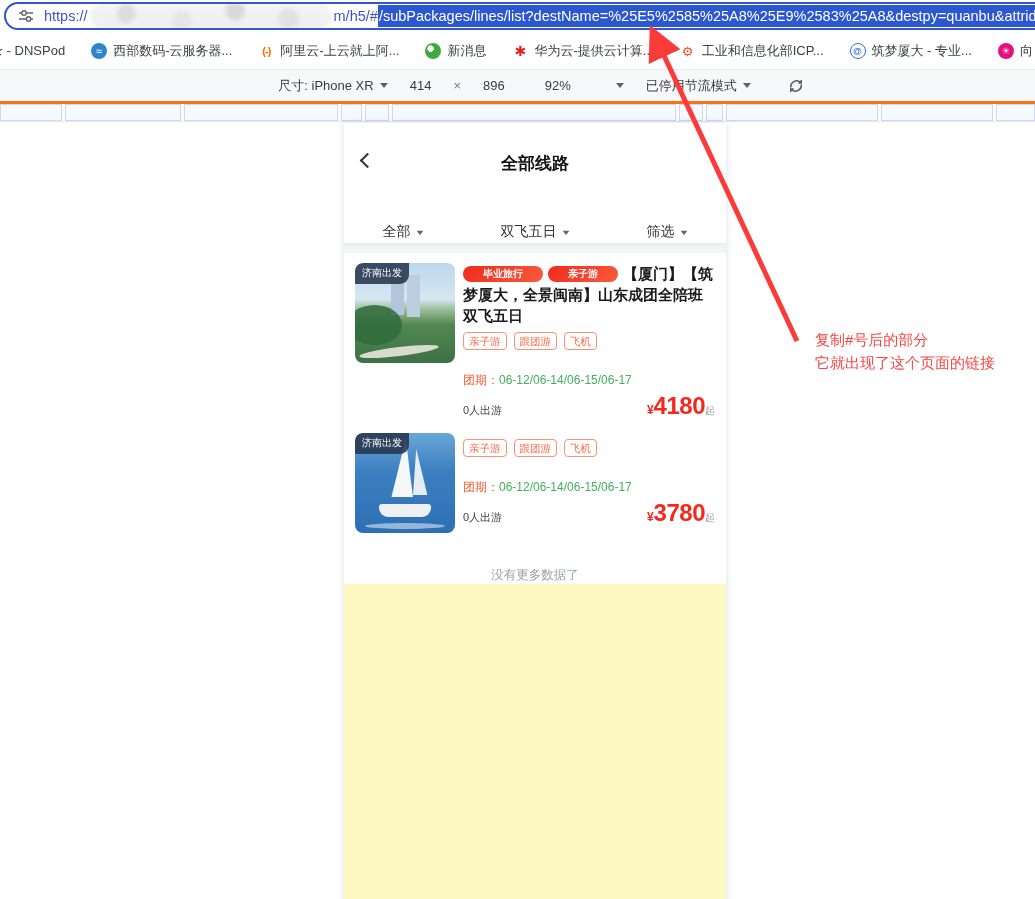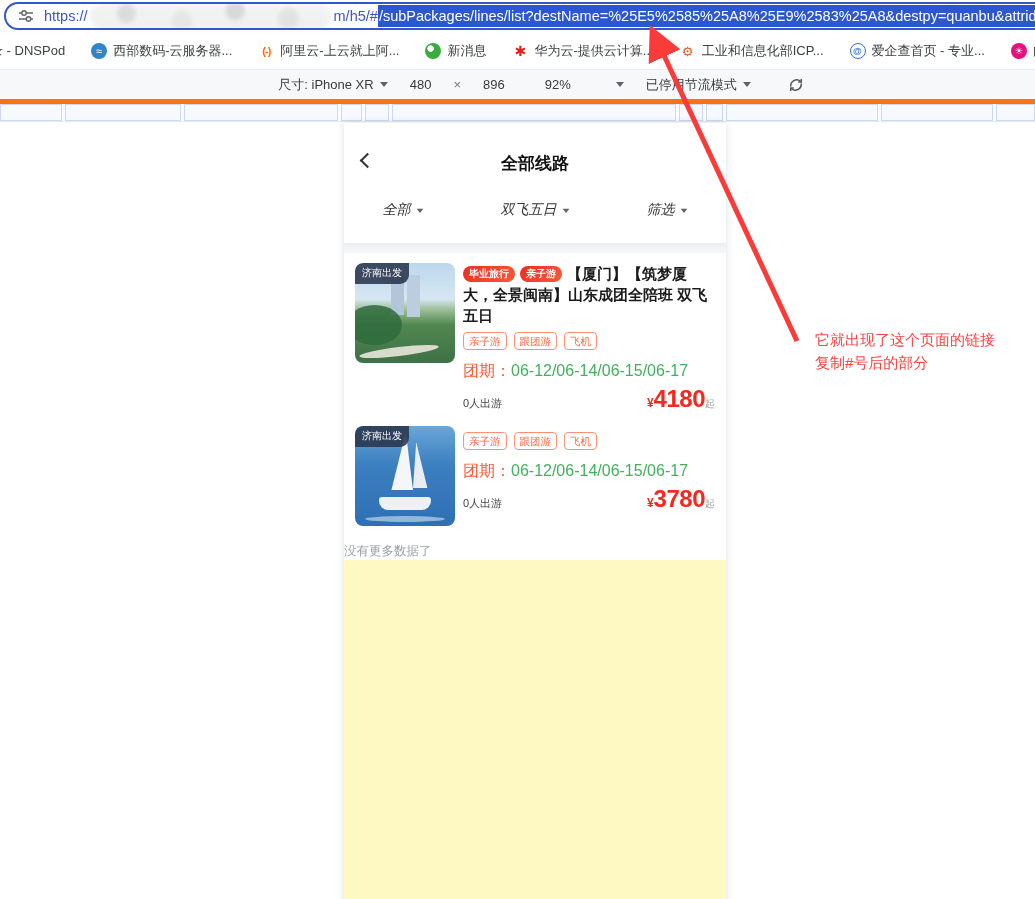--- a/index.html
+++ b/index.html
@@ -39,21 +39,21 @@
   .f-huawei::before { content:"✱"; }
   .f-miit { color:#e25822; font-size:13px; }
   .f-miit::before { content:"⚙"; }
   .f-aqc { background:#fff; border:1.5px solid #2f6fd6; color:#2f6fd6; border-radius:50%; font-weight:bold; }
   .f-aqc::before { content:"@"; font-size:9px; }
   .f-sun { background:#e6117e; border-radius:50%; color:#fff; }
   .f-sun::before { content:"☀"; font-size:9px; }
 
   
   .dev-toolbar { position:absolute; top:69px; left:0; width:1035px; height:35px; background:#f7f8fa;
-    border-top:1px solid #e8eaed; border-bottom:5px solid #f97316;
+    border-top:1px solid #e8eaed; border-bottom:3px solid #f97316;
     display:flex; align-items:center; justify-content:center; gap:22px;
     font-size:13px; color:#3a3a3a; padding-left:48px; }
   .dd { display:flex; align-items:center; gap:6px; }
   .caret-down { width:0; height:0; border:4px solid transparent; border-top:5px solid #5f6368;
     margin-top:4px; }
   .dim-sep { color:#777; }
   .rotate-icon { width:18px; height:18px; margin-left:14px; }
 
   
   .mq-strip { position:absolute; top:104px; left:0; width:1035px; height:18px; background:#fbfcff;
@@ -69,22 +69,22 @@
   .p-top { background:#fff; box-shadow:0 2px 6px rgba(0,0,0,.05); position:relative; z-index:2; }
   .p-header { height:70px; display:flex; align-items:center; justify-content:center;
     position:relative; padding-top:10px; }
   .p-title { font-size:17px; font-weight:bold; color:#111; }
   .back-chevron { position:absolute; left:18px; top:32px; width:11px; height:11px;
     border-left:2px solid #333; border-bottom:2px solid #333; transform:rotate(45deg); }
   .search-pill { margin:0 14px; height:29px; background:#f5f6f8; border-radius:15px;
     display:flex; align-items:center; padding-left:12px; gap:7px; }
   .search-pill svg { flex:none; }
   .search-ph { font-size:14px; color:#c3c7cd; }
-  .filters { display:flex; justify-content:space-around; align-items:flex-start;
-    height:42px; margin-top:8px; padding-bottom:16px;font-style:italic; }
+  .filters { display:flex; justify-content:space-around; align-items:flex-end;
+    height:42px; margin-top:8px; padding-bottom:2px; }
   .filter { display:flex; align-items:center; gap:5px; font-size:14px; color:#333; font-weight:500; }
   .filter .caret-down { border-top-color:#666; transform:scale(.85); }
   .p-gap { height:10px; background:#f4f5f6; }
 
   .list { padding-top:10px; background:#fff; }
   .card { display:flex; padding:0 11px; margin-bottom:13px; }
   .card-img { position:relative; width:100px; height:100px; border-radius:8px; overflow:hidden; flex:none; }
   .origin-badge { position:absolute; top:0; left:0; background:rgba(40,54,76,.88); color:#fff;
     font-size:10px; padding:3px 7px 4px; border-radius:8px 0 9px 0; z-index:3; }
   .img-park { background:linear-gradient(180deg,#bcd7ec 0%,#d6e7f2 36%,#9fc09b 46%,#51874f 62%,#3d7147 100%); }
@@ -100,35 +100,35 @@
   .boat-sail2 { position:absolute; left:58%; top:16%; width:16px; height:46px; background:#e8edf2;
     clip-path:polygon(0 100%,90% 100%,20% 0); }
   .boat-hull { position:absolute; left:24%; bottom:16%; width:52%; height:13px; background:#eef1f4;
     border-radius:3px 3px 9px 9px; }
   .boat-wake { position:absolute; left:10%; bottom:4%; width:80%; height:6px; background:#bcd6ea;
     border-radius:50%; opacity:.7; }
 
   .card-body { flex:1; margin-left:8px; min-width:0; }
   .card-title { font-size:15px; font-weight:bold; color:#1a1a1a; line-height:21px; }
   .tag-solid { display:inline-block; background:linear-gradient(135deg,#ef2b1e,#fb5a3a);
-    color:#fff; font-size:10px; font-weight:bold; padding:2px 6px; border-radius:8px;
+    color:#fff; font-size:10px; font-weight:bold; padding:2px 20px; border-radius:8px;
     margin-right:5px; vertical-align:2px; line-height:12px; }
   .tags-row { margin-top:6px; display:flex; gap:7px; }
   .tag-outline { border:1px solid #ff9071; color:#ff6947; font-size:10.5px; padding:1.5px 5px;
     border-radius:4px; line-height:13px; }
-  .date-row { margin-top:11px; font-size:16px; }
+  .date-row { margin-top:22px; font-size:12px; }
   .date-label { color:#fa5a32; }
   .date-vals { color:#42b05e; }
   .bottom-row { margin-top:3px; display:flex; align-items:flex-end; justify-content:space-between; }
   .travelers { font-size:11px; color:#444; padding-bottom:2px; }
   .price { color:#f5281e; white-space:nowrap; }
   .price .cur { font-size:12px; font-weight:bold; }
   .price .num { font-size:24px; font-weight:bold; letter-spacing:-.5px; }
   .price .suf { font-size:10px; color:#9a9a9a; }
-  .no-more { color:#9aa0a6; font-size:12.5px; margin-top:17px; }
+  .no-more { text-align:center; color:#9aa0a6; font-size:12.5px; margin-top:34px; }
 
   
   .annotation { position:absolute; left:815px; top:328px; color:#fb4343; font-size:15px;
     line-height:23px; font-weight:500; z-index:20; }
   .arrow-svg { position:absolute; top:0; left:0; width:1035px; height:899px;
     pointer-events:none; z-index:19; }
 </style>
 </head>
 <body>
 
@@ -170,34 +170,34 @@
   <div class="bm">
     <span class="fav f-huawei"></span>
     <span>华为云-提供云计算...</span>
   </div>
   <div class="bm">
     <span class="fav f-miit"></span>
     <span>工业和信息化部ICP...</span>
   </div>
   <div class="bm">
     <span class="fav f-aqc"></span>
-    <span>爱企查首页 - 专业...</span>
+    <span>筑梦厦大 - 专业...</span>
   </div>
   <div class="bm">
     <span class="fav f-sun"></span>
     <span>向日葵远程控制...</span>
   </div>
 </div>
 
 <div class="dev-toolbar">
   <div class="dd">
     <span>尺寸: iPhone XR</span>
     <span class="caret-down"></span>
   </div>
-  <span>480</span>
+  <span>414</span>
   <span class="dim-sep">×</span>
   <span>896</span>
   <div class="dd" style="margin-left:18px;gap:45px;">
     <span>92%</span>
     <span class="caret-down"></span>
   </div>
   <div class="dd">
     <span>已停用节流模式</span>
     <span class="caret-down"></span>
   </div>
@@ -308,15 +308,15 @@
 
 <svg class="arrow-svg">
   <defs>
     <marker id="arrowhead" markerWidth="7" markerHeight="7" refX="5" refY="3.5" orient="auto">
       <path d="M0,0 L7,3.5 L0,7 Z" fill="#fb3a3a"></path>
     </marker>
   </defs>
   <line x1="797" y1="341" x2="654" y2="34" stroke="#fb3a3a" stroke-width="5" marker-end="url(#arrowhead)"></line>
 </svg>
 <div class="annotation">
+  <div>复制#号后的部分</div>
   <div>它就出现了这个页面的链接</div>
-  <div>复制#号后的部分</div>
 </div>
 
 </body></html>

